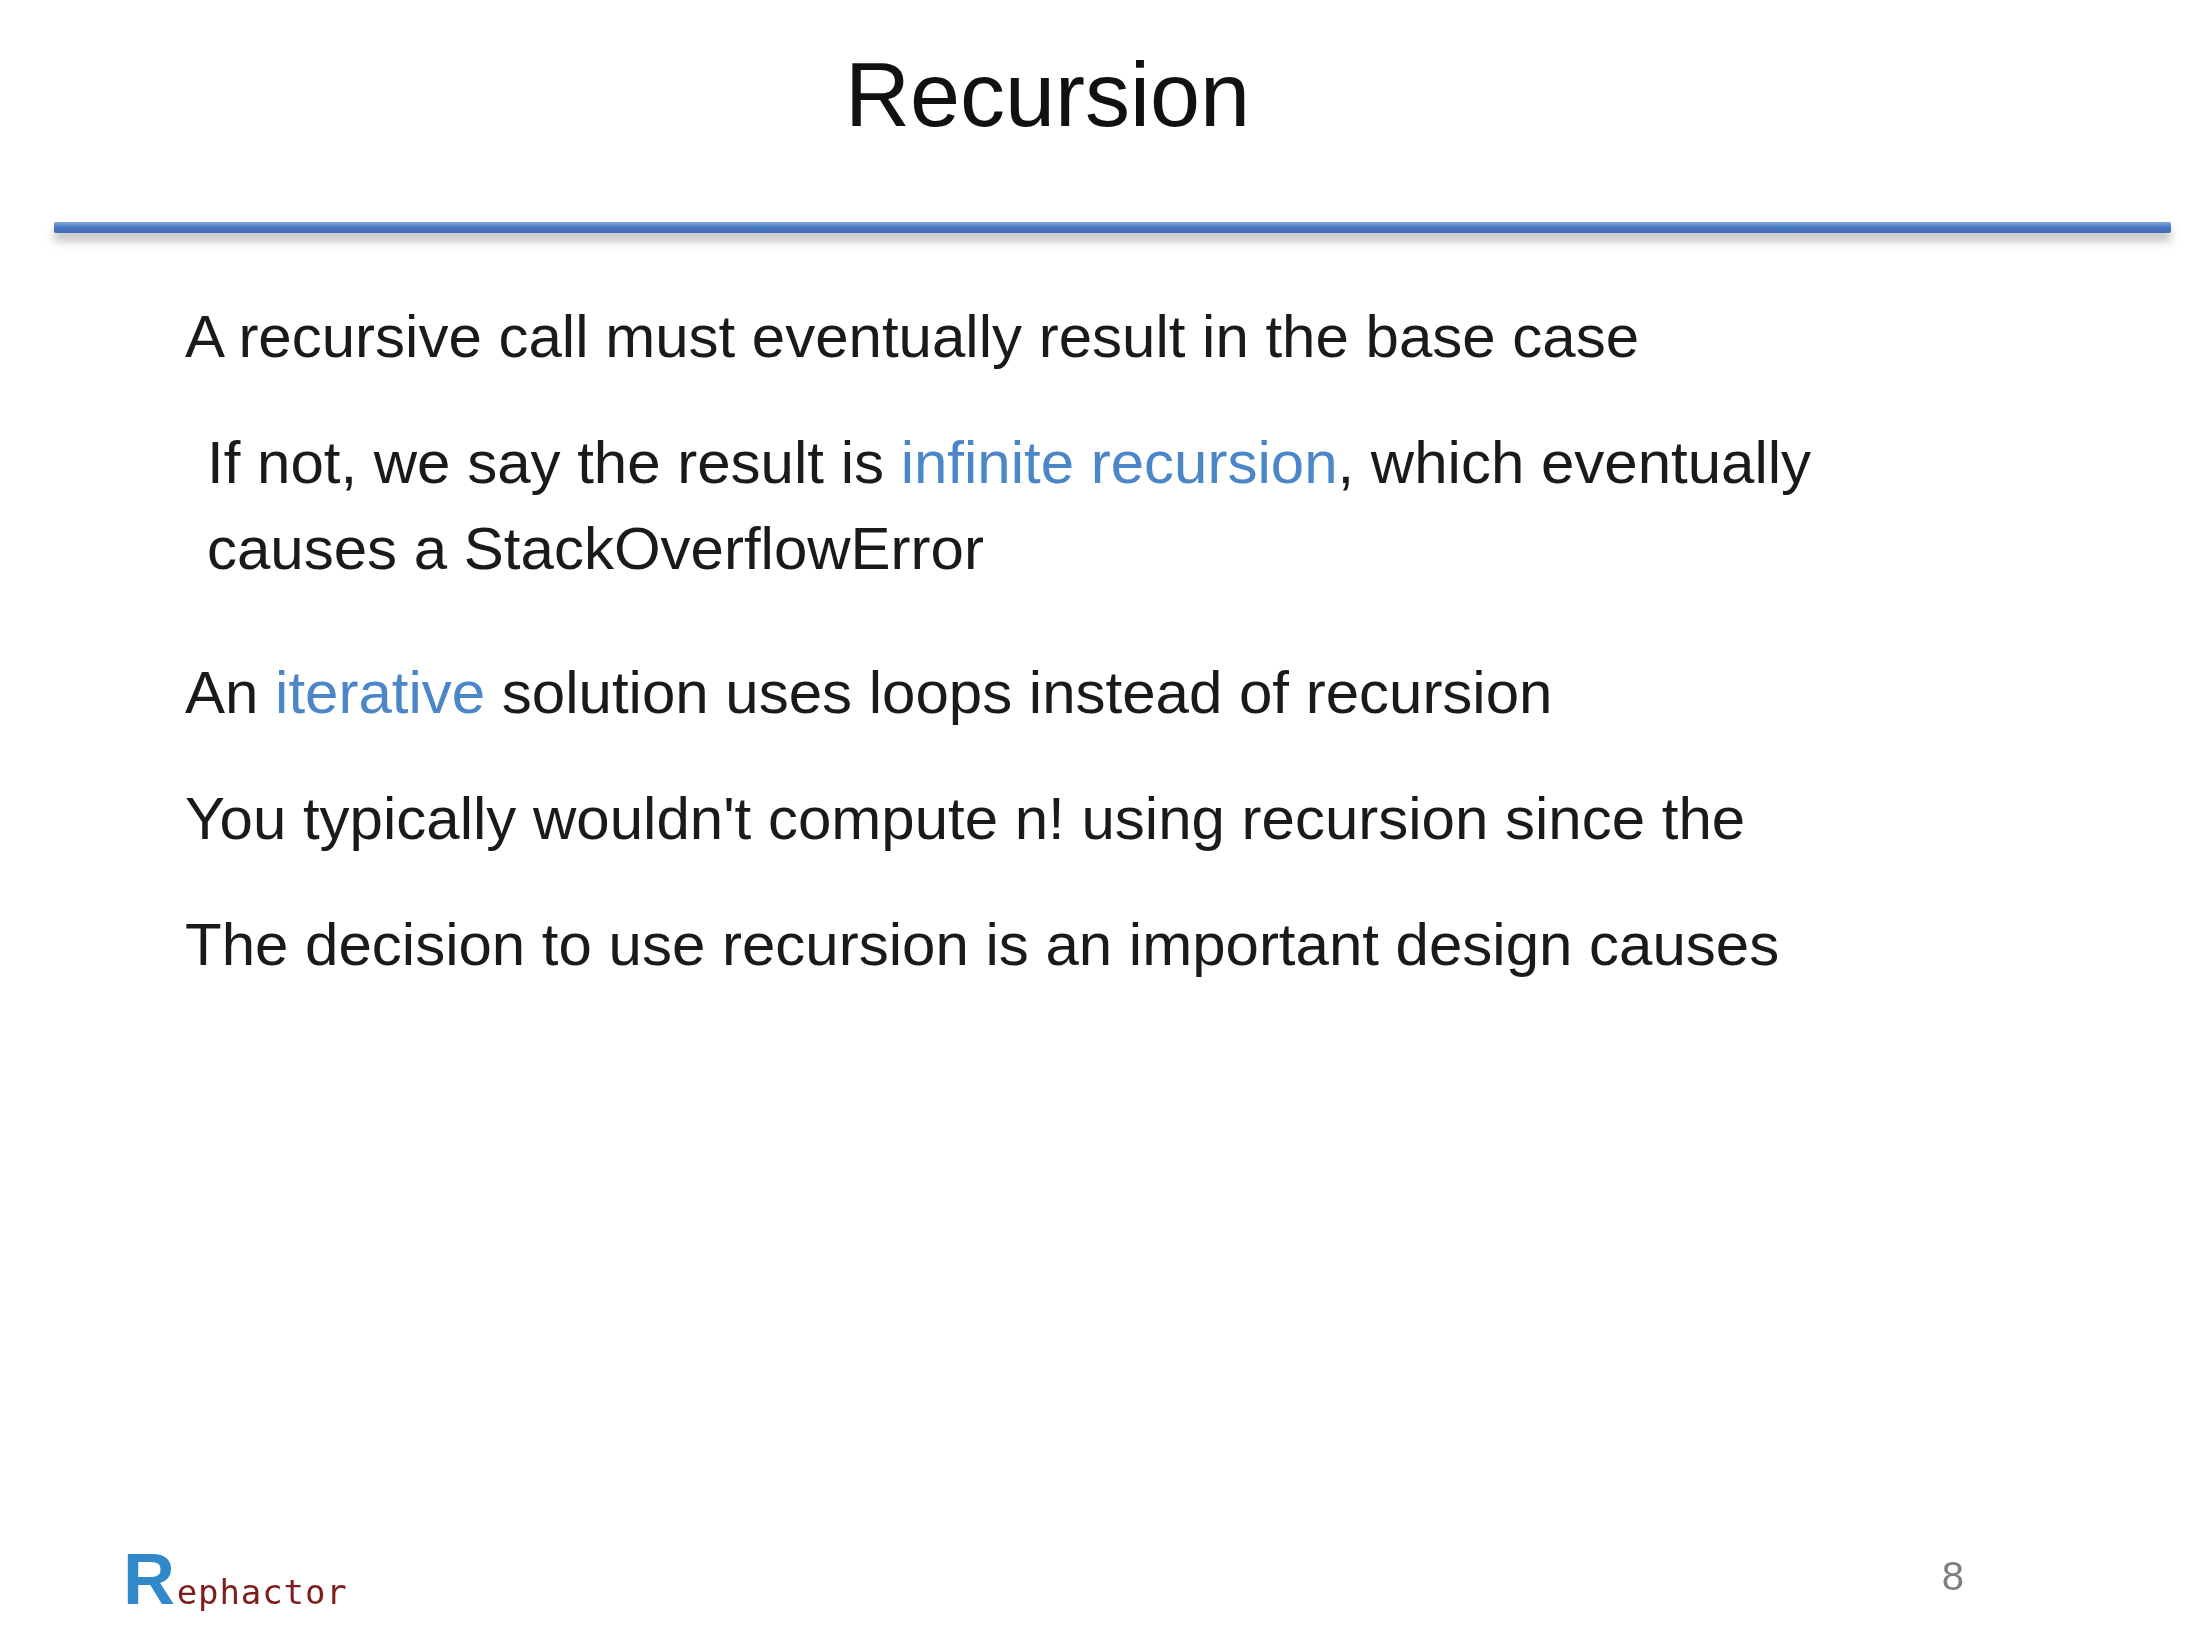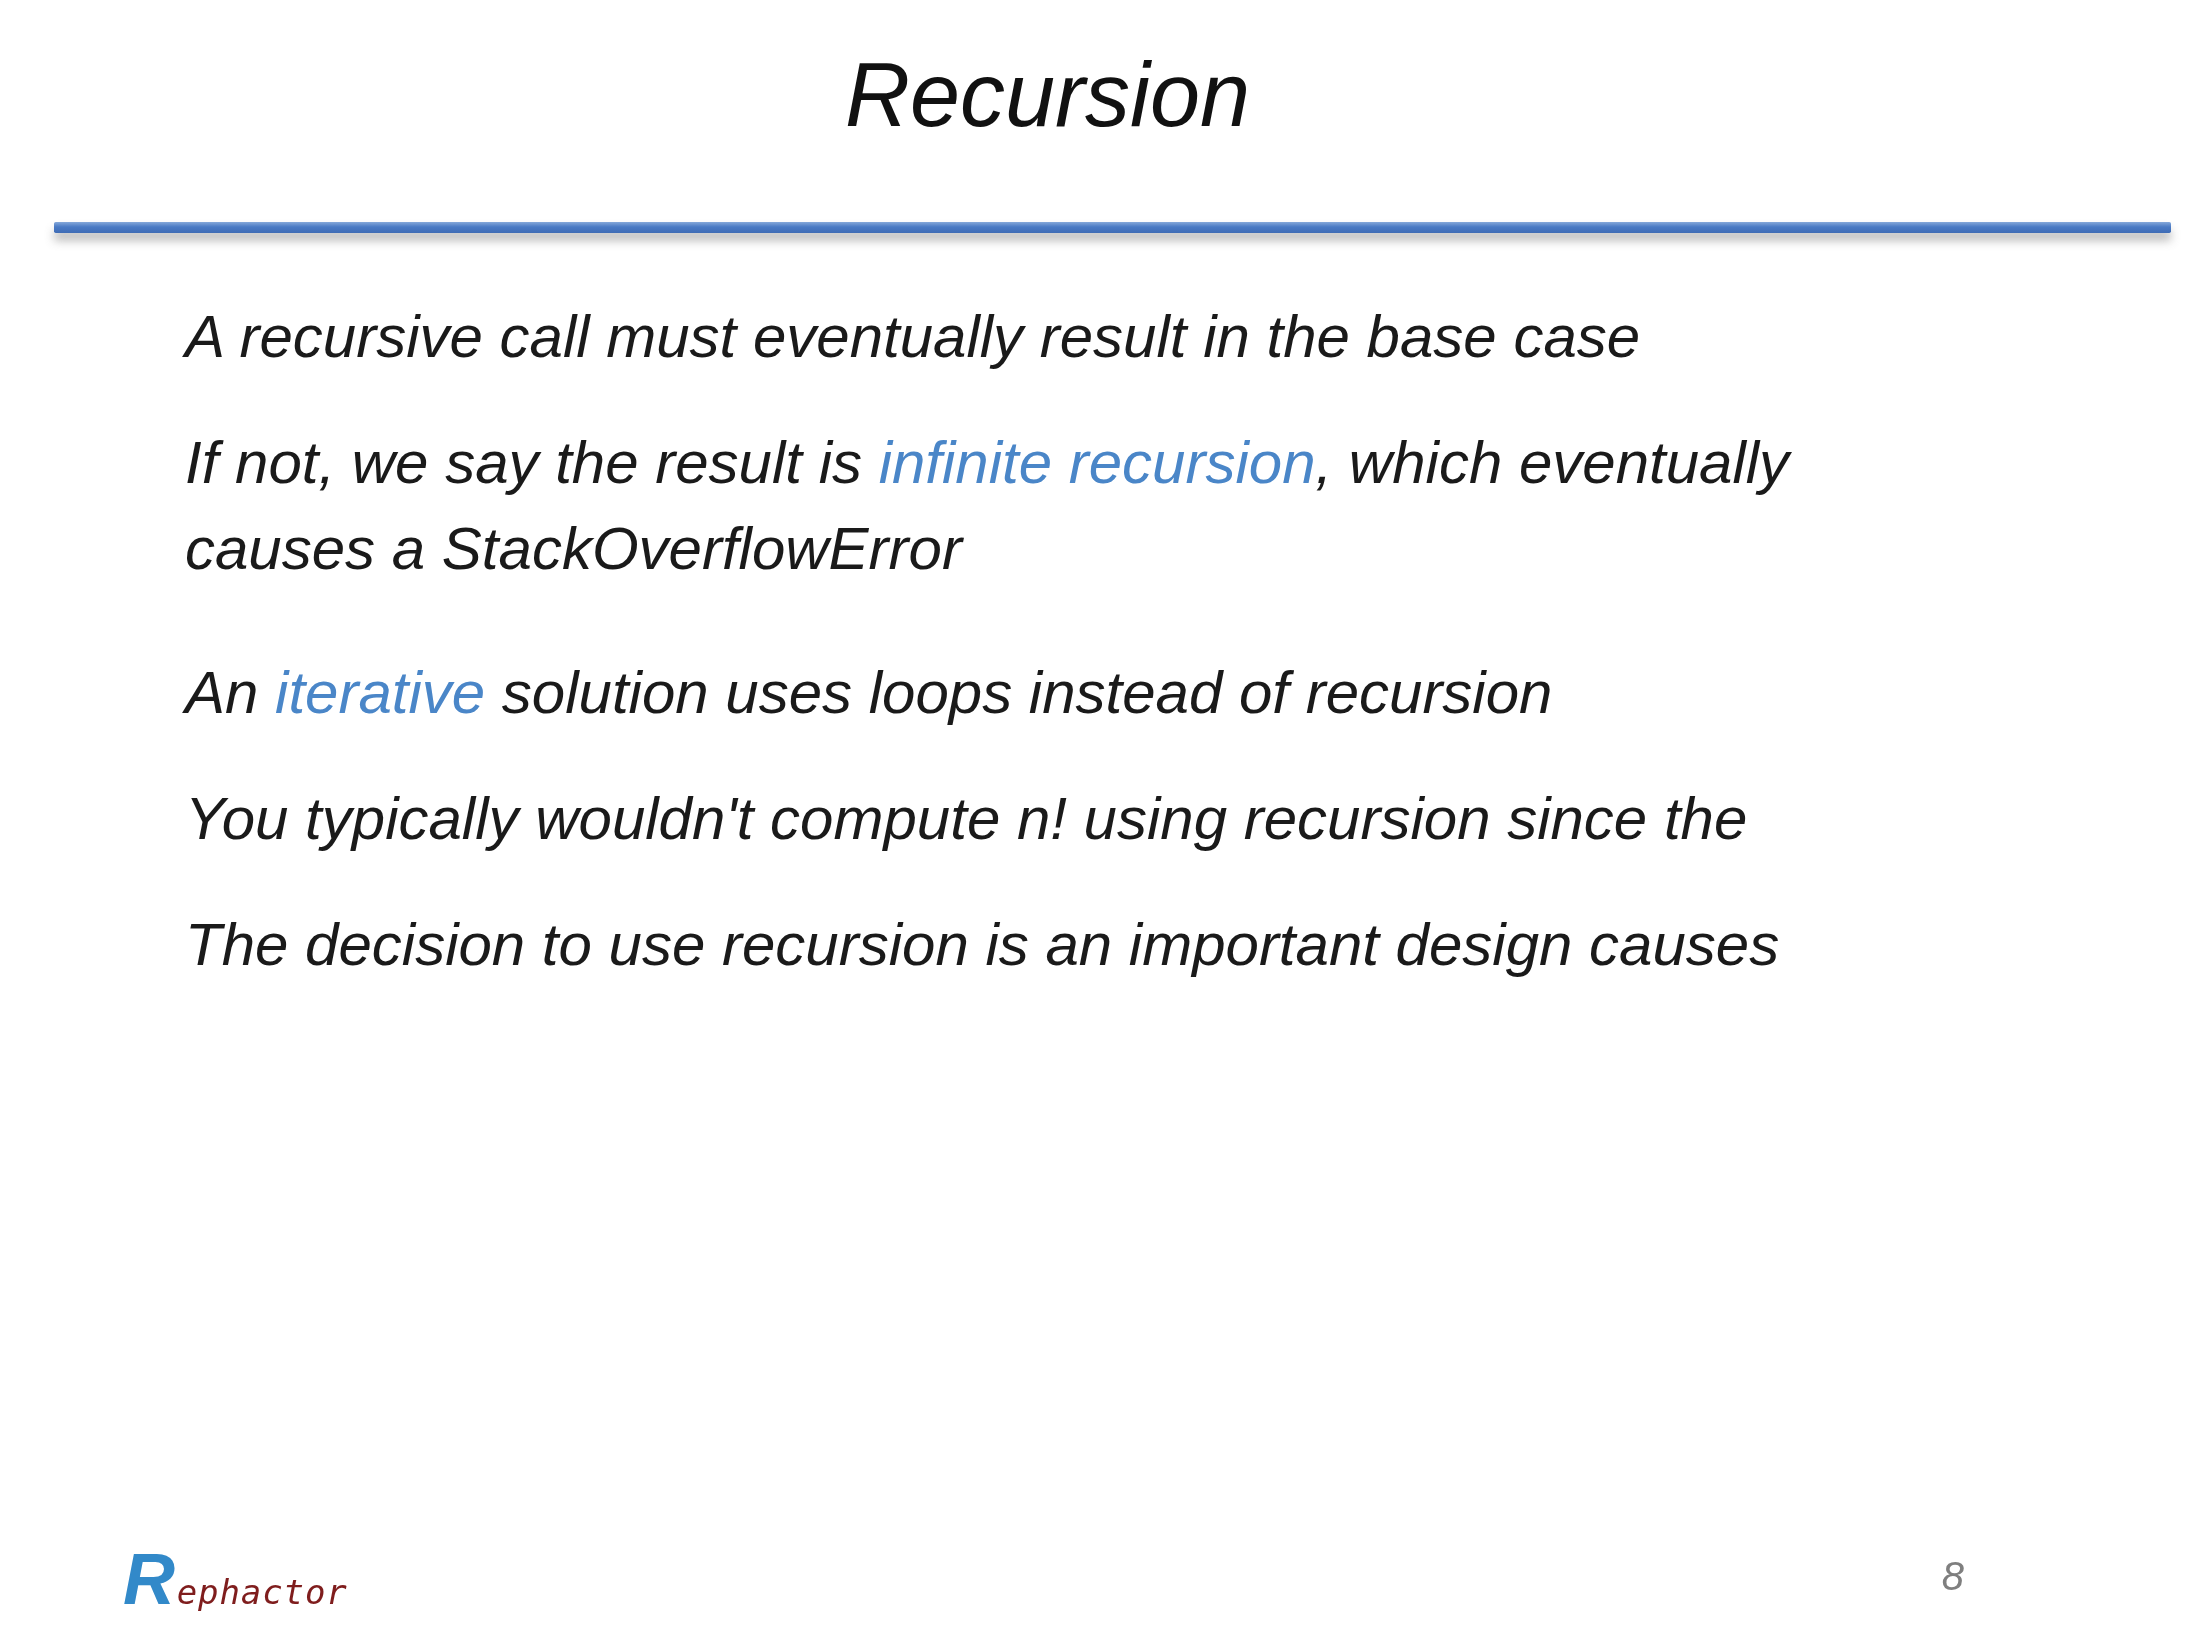--- a/index.html
+++ b/index.html
@@ -12,21 +12,20 @@
     font-family: "Liberation Sans", sans-serif;
     width: 2203px;
     height: 1652px;
     overflow: hidden;
   }
   .slide {
     position: relative;
     width: 2095px;
     height: 1652px;
     background: #ffffff;
-    font-style: italic;
   }
   .slide-title {
     position: absolute;
     top: 41px;
     left: 0;
     width: 100%;
     text-align: center;
     font-size: 90px;
     line-height: 1.2;
     color: #111111;
@@ -45,21 +44,21 @@
   .body-text {
     position: absolute;
     top: 294px;
     left: 185px;
     width: 2005px;
     font-size: 60px;
     line-height: 86px;
     color: var(--text);
   }
   .para { margin-bottom: 40px; }
-  .para.extra-gap { margin-bottom: 58px; }
+  .para.extra-gap { margin-bottom: 58px; margin-left: 22px; }
   .line { white-space: nowrap; }
   .hl { color: var(--accent); }
   .footer-logo {
     position: absolute;
     left: 123px;
     top: 1543px;
     display: flex;
     align-items: baseline;
   }
   .logo-r {

